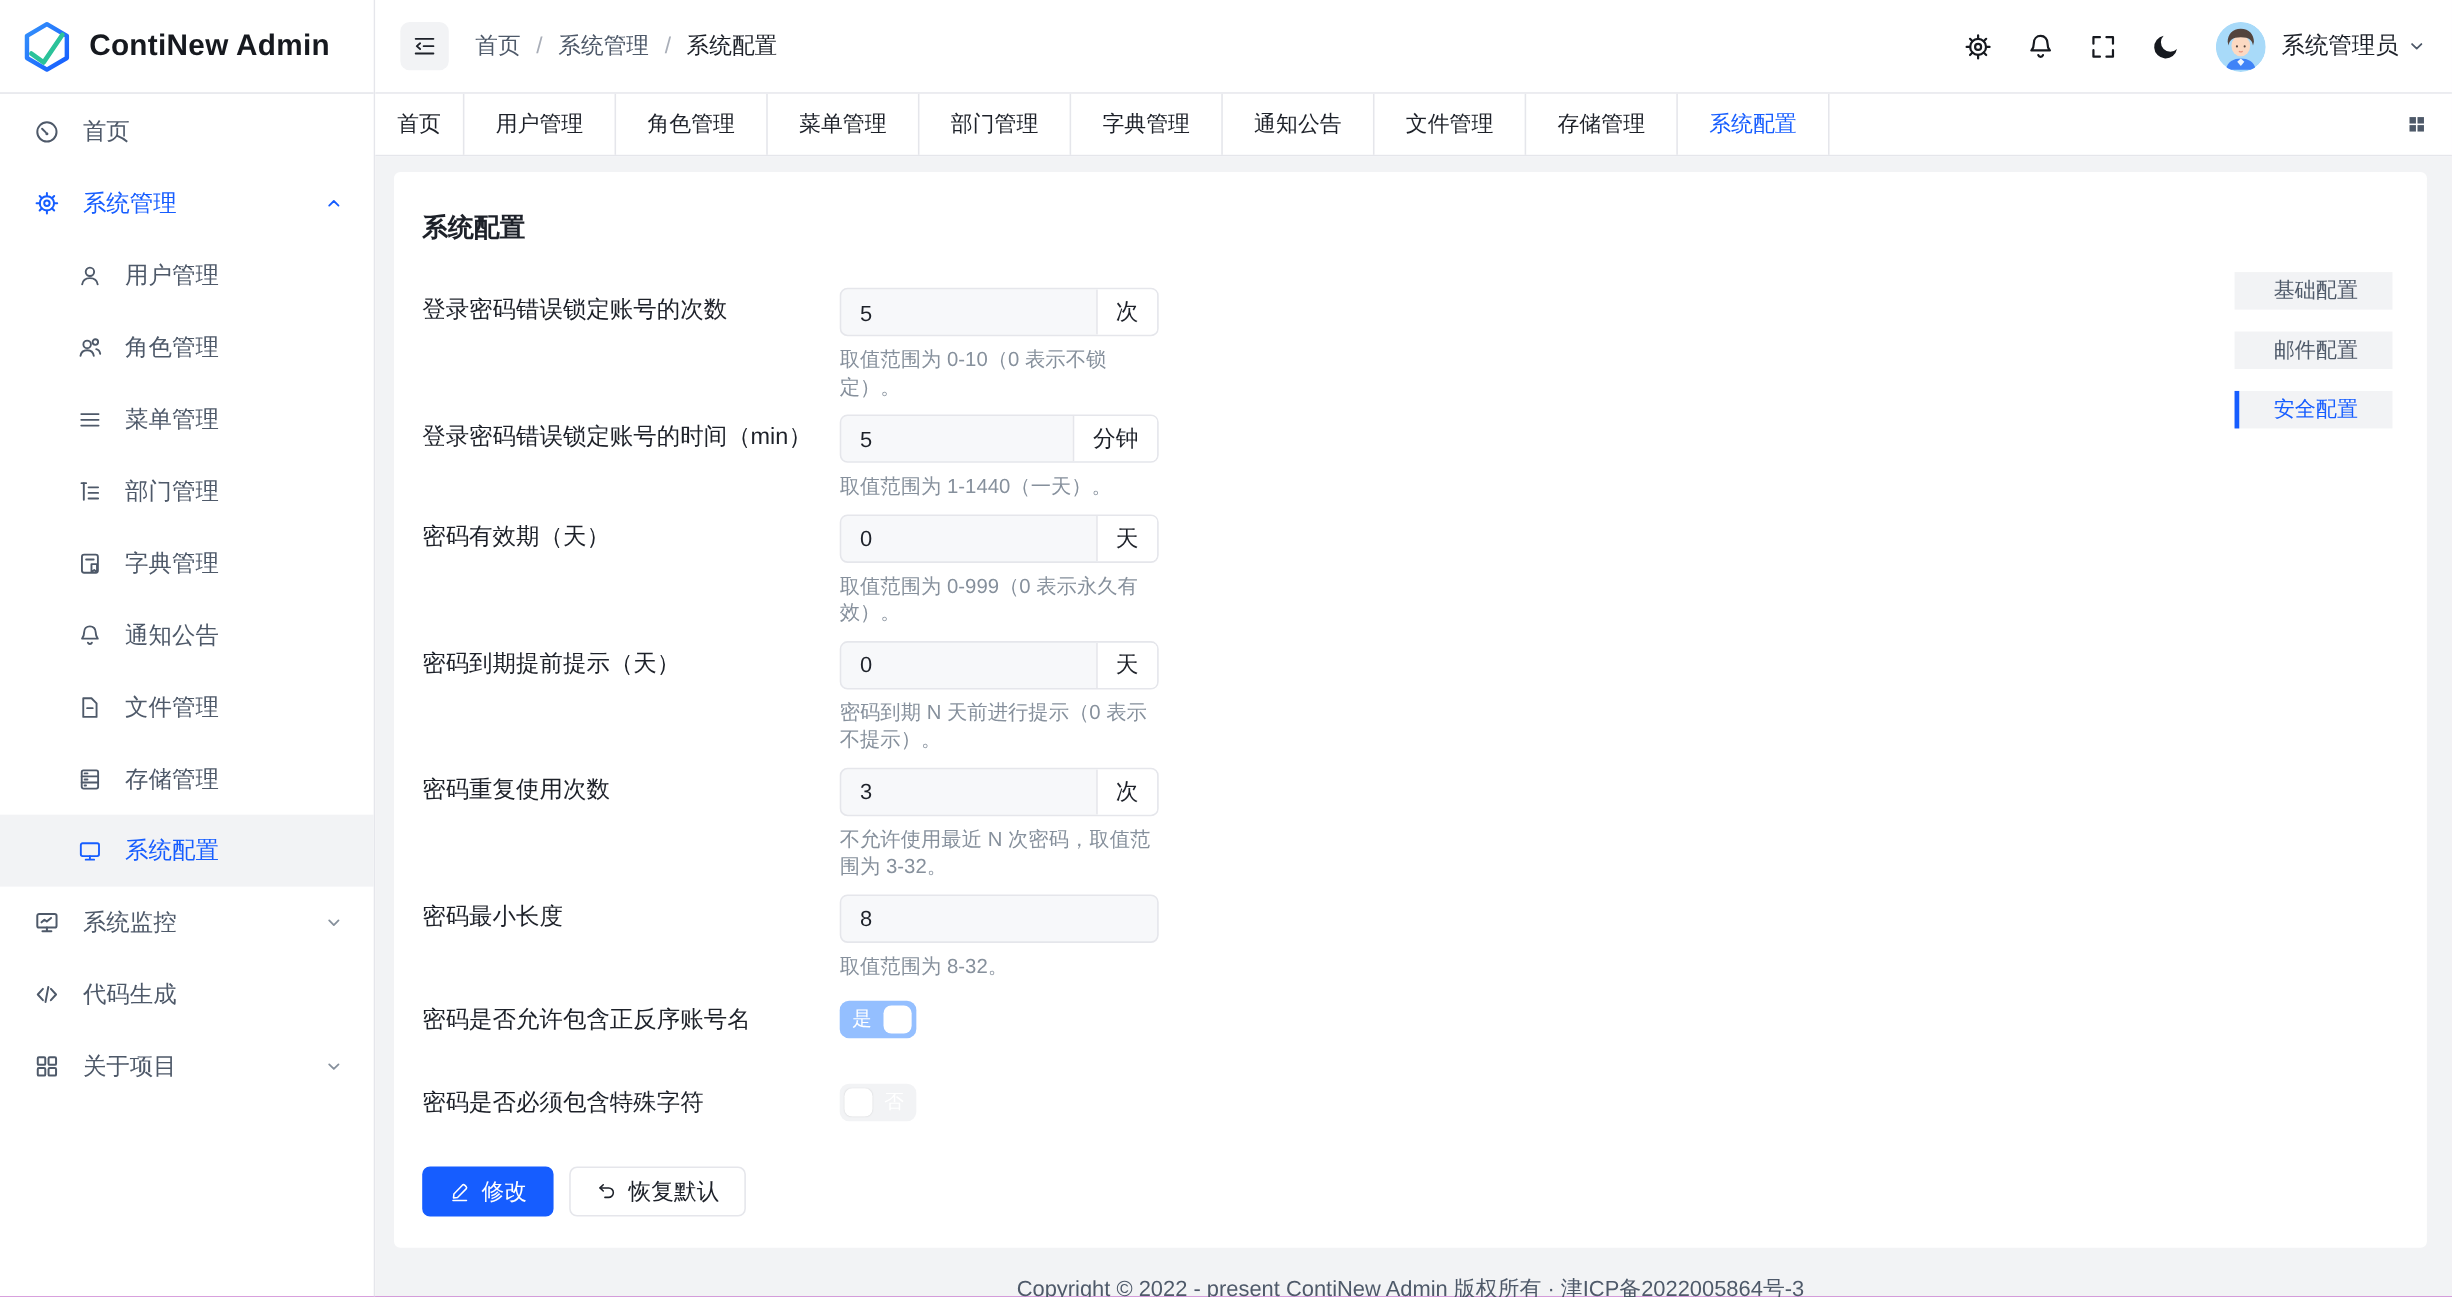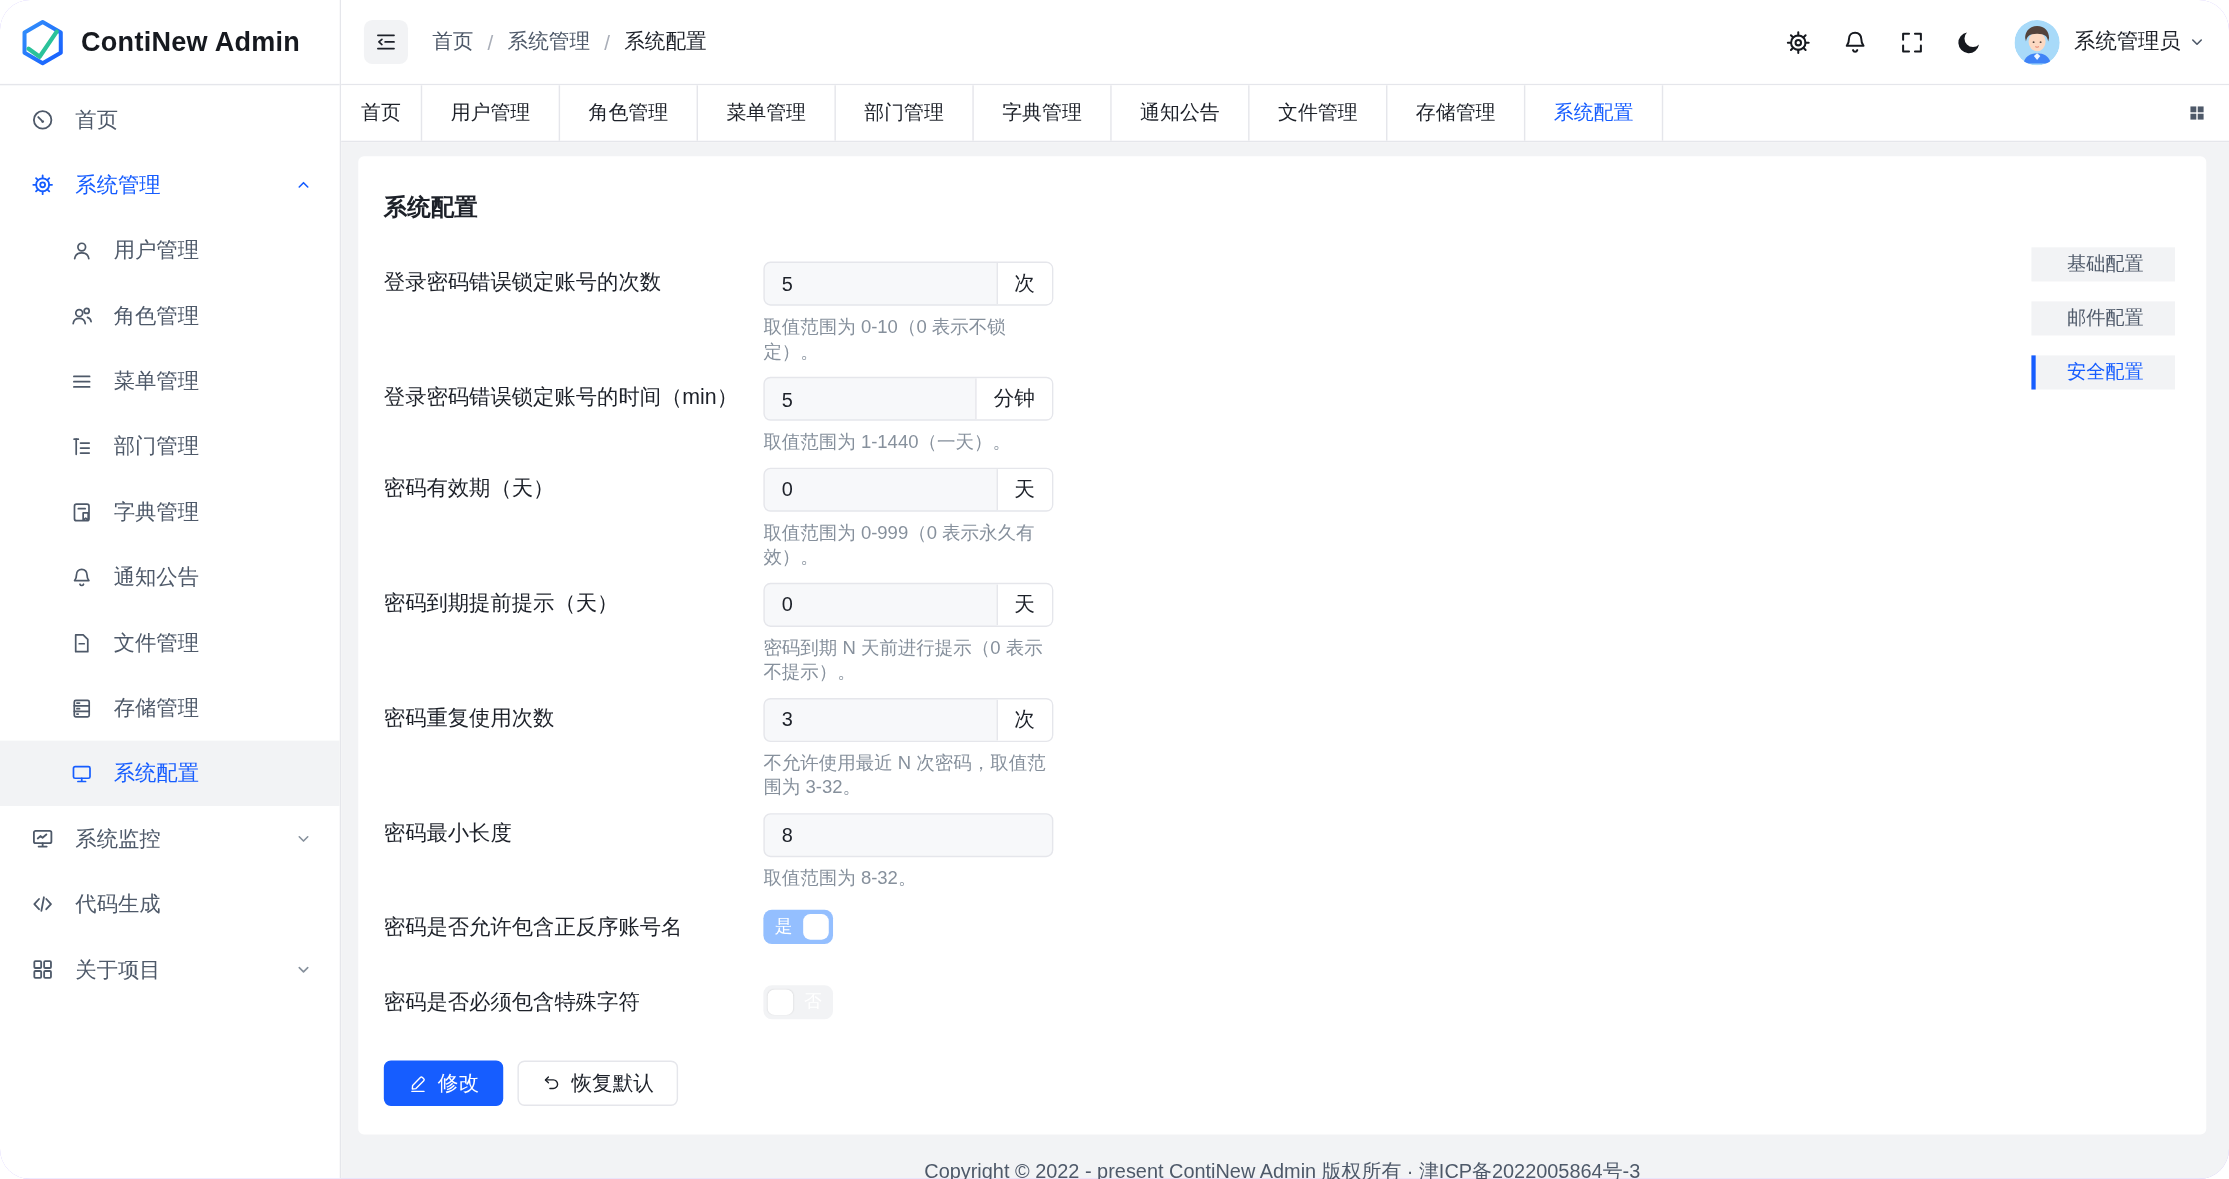--- a/index.html
+++ b/index.html
@@ -1,16 +1,16 @@
 <!DOCTYPE html>
 <html><head>
 <meta charset="utf-8">
 <style>
   html,body{margin:0;padding:0;background:#fff;}
-  .viewport{width:2229px;height:1179px;overflow:hidden;position:relative;background:#c4b5fd;border-radius:30px;}
+  .viewport{width:2229px;height:1179px;overflow:hidden;position:relative;background:#a21caf;}
   .stage{width:1568px;height:829px;transform:scale(1.42156);transform-origin:0 0;
          display:flex;background:#fff;color:#1d2129;
          font-family:"Liberation Sans","DejaVu Sans",sans-serif;font-size:14px;}
   svg{display:block;}
   
   .sidebar{flex:0 0 240px;width:240px;background:#fff;border-right:1px solid #e5e6eb;box-sizing:border-box;display:flex;flex-direction:column;}
   .logo-row{height:60px;flex:0 0 60px;display:flex;align-items:center;gap:10px;padding-left:13px;border-bottom:1px solid #e5e6eb;box-sizing:border-box;cursor:pointer;}
   .logo-title{font-size:19px;font-weight:700;color:#16191f;letter-spacing:.2px;}
   .menu{padding-top:1px;}
   .menu-item{position:relative;height:46px;display:flex;align-items:center;gap:14px;padding-left:21px;font-size:15px;color:#4e5969;cursor:pointer;}

